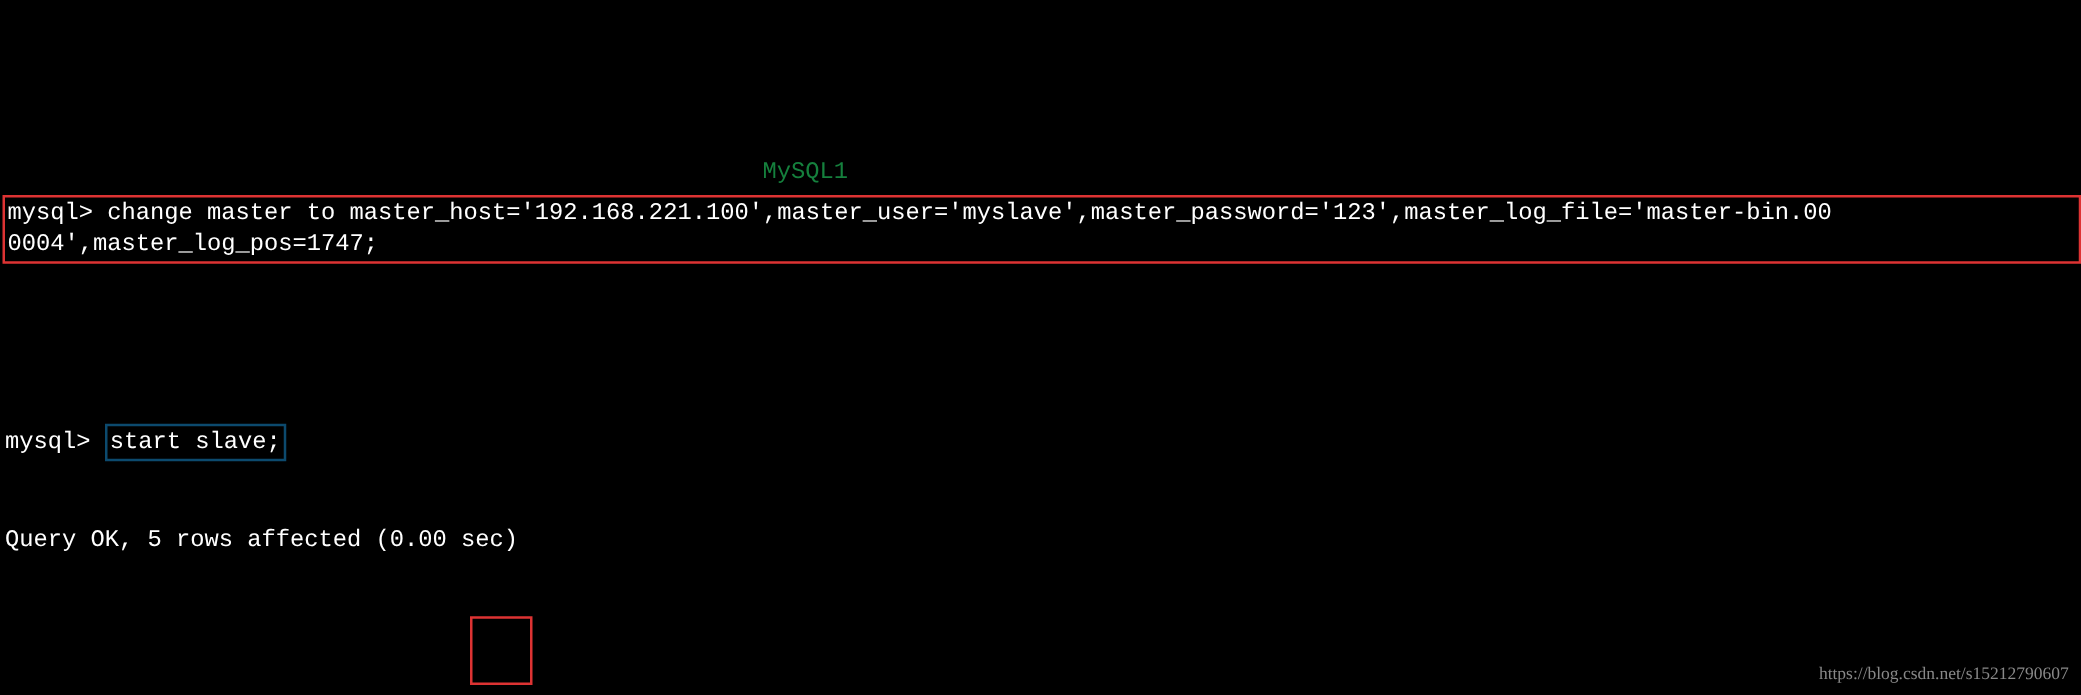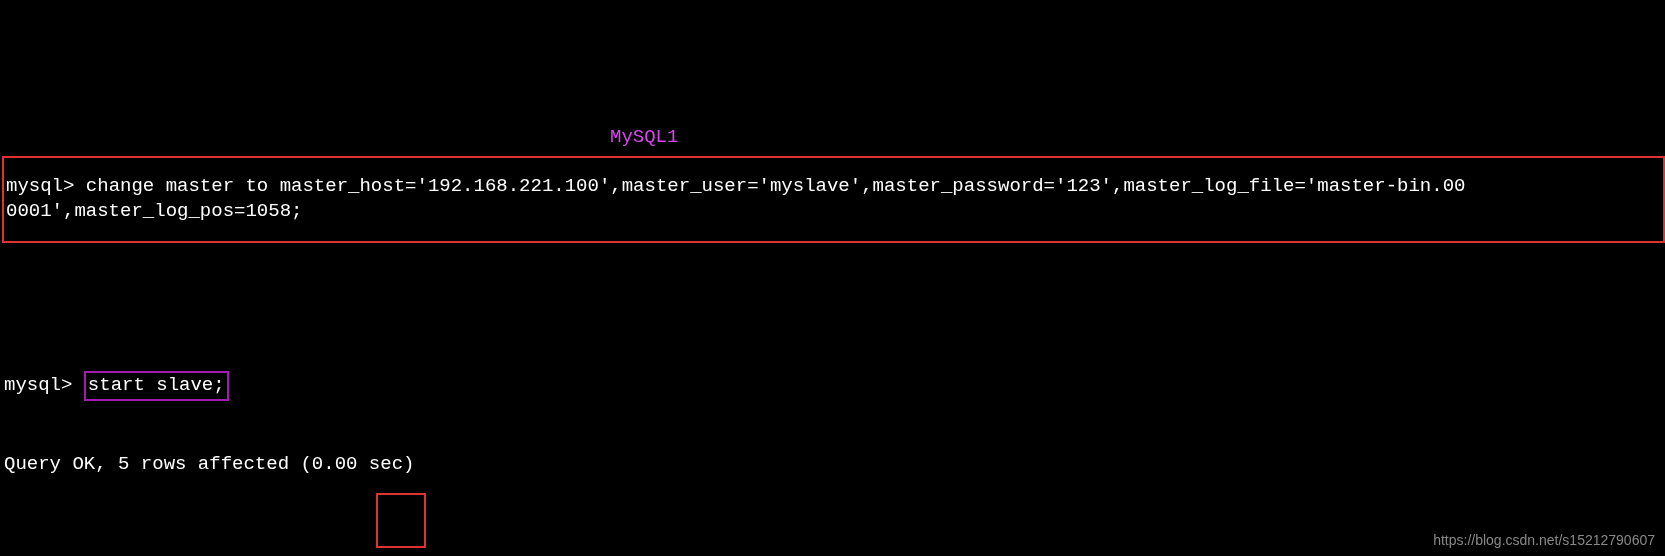--- a/index.html
+++ b/index.html
@@ -16,63 +16,63 @@
       width: 1665px;
       height: 556px;
       overflow: hidden;
       position: relative;
       white-space: pre;
     }
     .terminal {
       padding: 2px 0 0 4px;
     }
     .red-box {
-      border: 2px solid #a21caf;
+      border: 2px solid #0c4a6e;
       display: inline-block;
       padding: 0 2px;
       line-height: 1.35;
     }
     .red-box-block {
       border: 2px solid #dd3333;
       display: block;
-      padding: 16px 2px;
+      padding: 0 2px;
       margin-left: -2px;
     }
     .annotation {
-      color: #d946ef;
+      color: #15803d;
       position: absolute;
     }
     .watermark {
       position: absolute;
       bottom: 6px;
       right: 10px;
       color: #888888;
       font-size: 14px;
-      font-family: Liberation Sans, sans-serif;
+      font-family: Liberation Serif, serif;
     }
     .line {
       display: block;
     }
     .yes-box {
       border: 2px solid #dd3333;
       position: absolute;
       left: 376px;
       top: 493px;
       width: 50px;
       height: 55px;
       pointer-events: none;
     }
   </style>
 </head>
 <body>
 
 
 
 <div class="terminal">
-  <div class="red-box-block"><span class="line"><span>mysql&gt; </span><span>change master to master_host='192.168.221.100',master_user='myslave',master_password='123',master_log_file='master-bin.00</span></span><span class="line">0001',master_log_pos=1058;</span></div>
+  <div class="red-box-block"><span class="line"><span>mysql&gt; </span><span>change master to master_host='192.168.221.100',master_user='myslave',master_password='123',master_log_file='master-bin.00</span></span><span class="line">0004',master_log_pos=1747;</span></div>
   <span class="line">&nbsp;</span>
   <span class="line"><span>mysql&gt; </span><span class="red-box">start slave;</span></span>
   <span class="line">Query OK, 5 rows affected (0.00 sec)</span>
   
   
   
   
   
   
   

